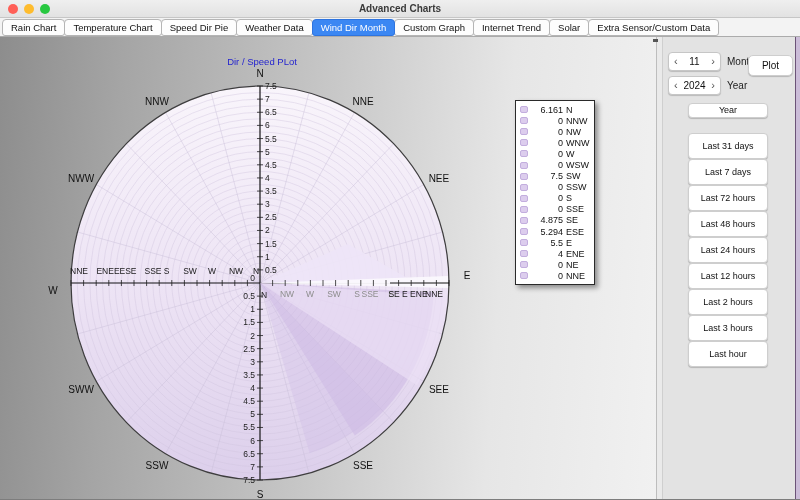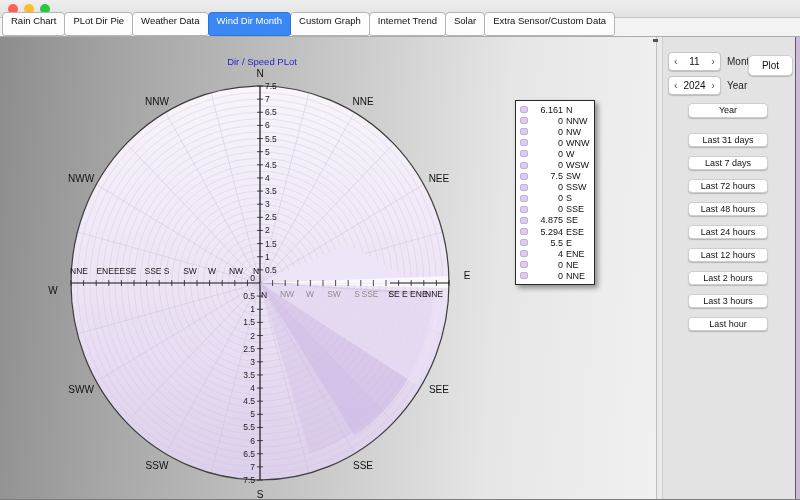--- a/index.html
+++ b/index.html
@@ -13,21 +13,21 @@
   .traffic { position:absolute; top:4px; width:10px; height:10px; border-radius:50%; }
   .tl-red   { left:8px;  background:#ff5f57; }
   .tl-yellow{ left:24px; background:#febc2e; }
   .tl-green { left:40px; background:#28c840; }
   .win-title { position:absolute; top:3px; left:0; width:100%; text-align:center;
     font-size:10px; font-weight:bold; color:#3a3a3a; }
 
   
   .tabbar { position:absolute; top:18px; left:0; width:800px; height:19px;
     background:#f3f3f3; border-bottom:1px solid #ababab; display:flex; align-items:flex-end; padding-left:3px; }
-  .tab { height:24px; line-height:15px; padding:0 8px; font-size:9.5px; color:#111;
+  .tab { height:17px; line-height:15px; padding:0 8px; font-size:9.5px; color:#111;
     background:#fdfdfd; border:1px solid #b5b5b5; border-radius:4px 4px 3px 3px; margin-left:-1px; white-space:nowrap; cursor:default; }
   .tab.active { background:#3b87f3; border-color:#2e74df; color:#fff; position:relative; z-index:2; }
 
   
   .content { position:absolute; top:37px; left:0; width:800px; height:463px; }
   .chart-area { position:absolute; left:0; top:0; width:656px; height:463px;
     background:linear-gradient(94deg,#8d8d8d 0%,#a5a5a5 18%,#c3c3c3 45%,#e6e6e6 75%,#f1f1f1 100%); }
   .divider { position:absolute; left:656px; top:0; width:7px; height:463px;
     background:#eaeaea; border-left:1px solid #bdbdbd; border-right:1px solid #cfcfcf; }
   .divider-dot { position:absolute; left:653px; top:2px; width:5px; height:3px; background:#555; }
@@ -39,44 +39,46 @@
   .stepper { position:absolute; width:53px; height:19px; background:#fff; border:1px solid #c6c6c6;
     border-radius:4px; box-shadow:0 1px 1px rgba(0,0,0,.18); display:flex; align-items:center; justify-content:space-between;
     padding:0 5px; font-size:10px; color:#111; }
   .stepper .chev { font-size:11px; color:#555; line-height:17px; cursor:default; }
   .stepper-label { position:absolute; font-size:10px; color:#222; }
   .btn { background:#fff; border:1px solid #cecece; border-radius:4px;
     box-shadow:0 1px 1px rgba(0,0,0,.2); font-size:9px; color:#111; cursor:default;
     font-family:"Liberation Sans", sans-serif; }
   .plot-btn { position:absolute; left:85px; top:18px; width:45px; height:21px; border-radius:5px; font-size:10px; }
   .range-col { position:absolute; left:25px; top:66px; width:80px; display:flex; flex-direction:column; }
-  .range-col .btn { width:80px; height:14px; line-height:12px; margin-bottom:9px; }
+  .range-col .btn { width:80px; height:26px; line-height:12px; }
   .range-col .btn:first-child { margin-bottom:15px; height:15px; line-height:13px; }
 
   
   .legend { position:absolute; left:515px; top:63px; width:80px; background:#fff;
     border:1px solid #2a2a2a; box-shadow:3px 3px 5px rgba(0,0,0,.4); padding:3px 4px 2px 4px; }
   .legend-row { display:flex; align-items:center; height:11.1px; font-size:9px; color:#111; }
   .legend-swatch { width:8px; height:7px; border-radius:2px; background:#dccded; border:1px solid #c3aede; margin-right:2px; flex:0 0 auto; }
   .legend-val { width:33px; text-align:right; margin-right:3px; }
 </style>
 </head>
 <body>
 
 <div class="window">
 
   <div class="titlebar">
     <span class="traffic tl-red"></span>
     <span class="traffic tl-yellow"></span>
     <span class="traffic tl-green"></span>
+    <div class="win-title">Advanced Charts</div>
   </div>
 
   <div class="tabbar" id="tabbar">
       <div class="tab">Rain Chart</div>
-      <div class="tab">PLot Dir Pie</div>
+      <div class="tab">Temperature Chart</div>
+      <div class="tab">Speed Dir Pie</div>
       <div class="tab">Weather Data</div>
       <div class="tab active">Wind Dir Month</div>
       <div class="tab">Custom Graph</div>
       <div class="tab">Internet Trend</div>
       <div class="tab">Solar</div>
       <div class="tab">Extra Sensor/Custom Data</div>
     </div>
 
   <div class="content">
     <div class="chart-area">

